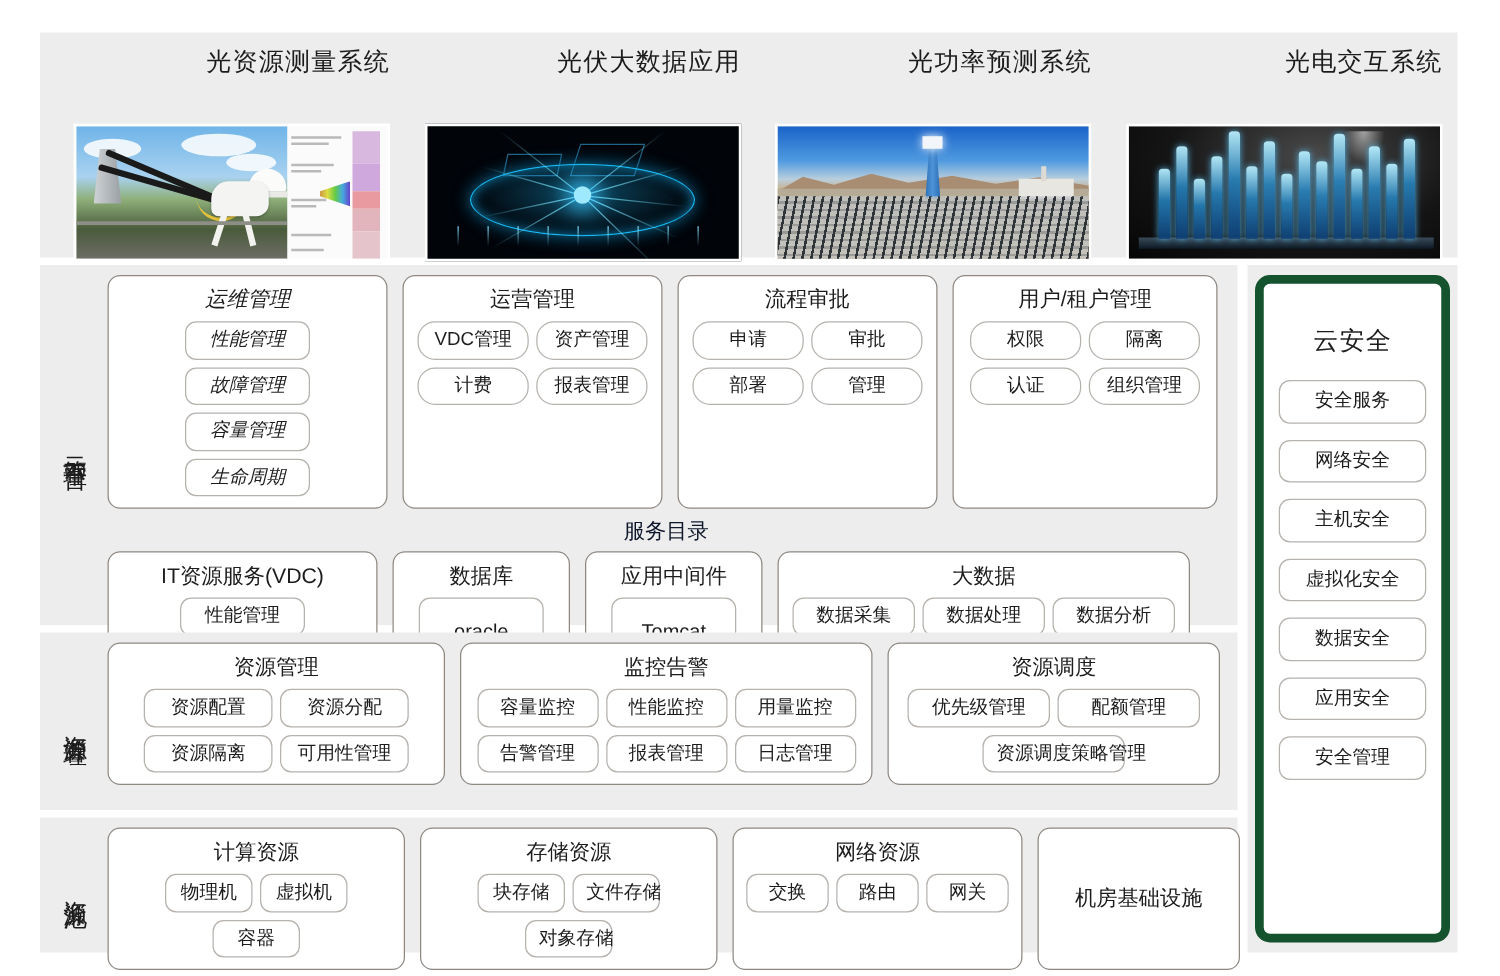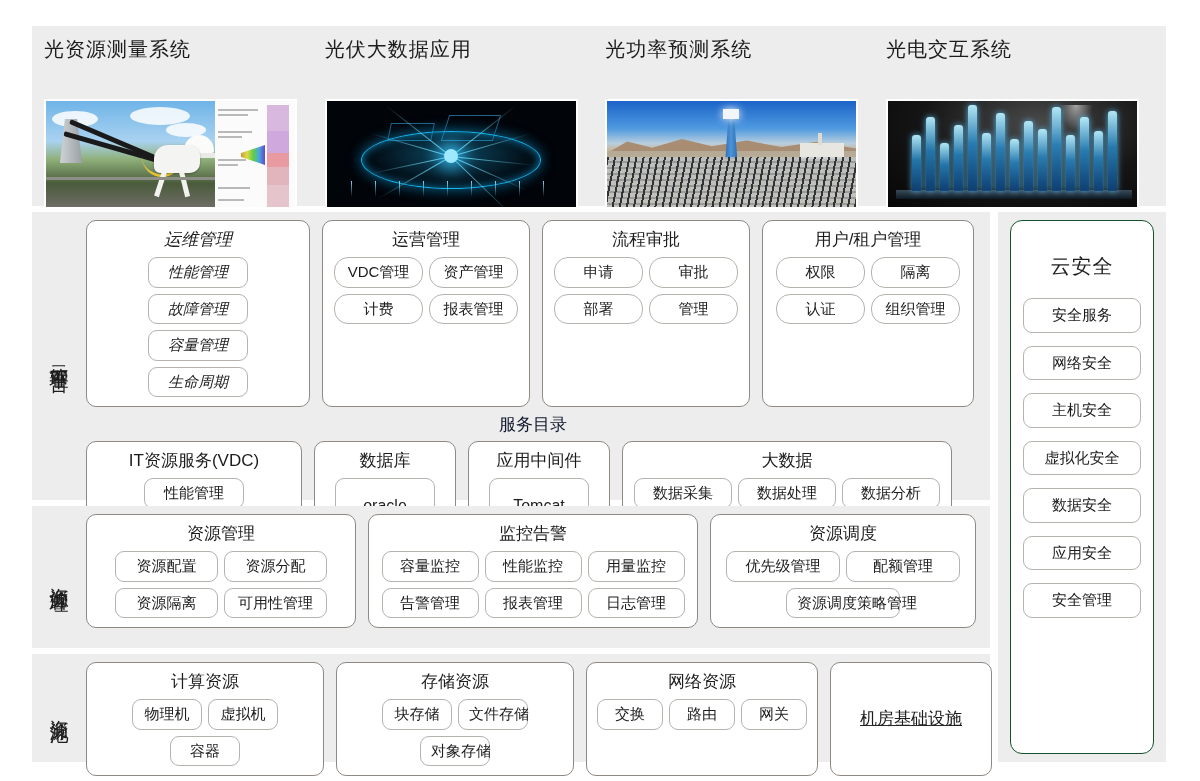--- a/index.html
+++ b/index.html
@@ -22,21 +22,21 @@
     background: #ededed;
     display: flex;
     align-items: flex-start;
     justify-content: space-between;
     padding: 10px 12px 0 12px;
   }
   .app-card {
     width: 268px;
     display: flex;
     flex-direction: column;
-    align-items: flex-start;
+    align-items: flex-end;
     gap: 28px;
   }
   .app-title {
     font-size: 20px;
     color: #1c1c1c;
     letter-spacing: 1px;
     margin-bottom: 8px;
     white-space: nowrap;
   }
   .app-thumb {
@@ -239,21 +239,21 @@
   .g-itvdc     { width: 216px; }
   .g-db        { width: 142px; }
   .g-mw        { width: 142px; }
   .g-bigdata   { width: 330px; }
   .g-resmgmt   { width: 270px; }
   .g-monitor   { width: 330px; }
   .g-sched     { width: 266px; }
   .g-compute   { width: 238px; }
   .g-storage   { width: 238px; }
   .g-network   { width: 232px; }
-  .g-idc       { width: 162px; justify-content: center; text-decoration: underline; }
+  .g-idc       { width: 162px; justify-content: center; }
 
   .g-ops .chip, .g-itvdc .chip { width: 100px; }
   .g-operate .chip, .g-flow .chip, .g-user .chip { width: 89px; border-radius: 14px; }
   .g-bigdata .chip { width: 98px; }
   .g-resmgmt .chip { width: 103px; font-family: Liberation Serif, serif; }
   .g-monitor .chip { width: 97px; }
   .g-sched .chip { width: 114px; }
   .g-compute .chip { width: 70px; }
   .g-storage .chip { width: 70px; }
   .g-network .chip { width: 66px; }
@@ -264,21 +264,21 @@
     position: absolute;
     left: 998px; top: 212px;
     width: 168px; height: 550px;
     background: #ededed;
     display: flex; align-items: stretch; justify-content: center;
     padding: 8px 12px;
   }
   .security-box {
     flex: 1 1 auto;
     background: #ffffff;
-    border: 1px solid #14532d;
+    border: 7px solid #14532d;
     border-radius: 12px;
     display: flex;
     flex-direction: column;
     align-items: center;
     padding: 10px 12px 12px 12px;
   }
   .security-title {
     font-size: 20px;
     color: #1c1c1c;
     letter-spacing: 1px;

